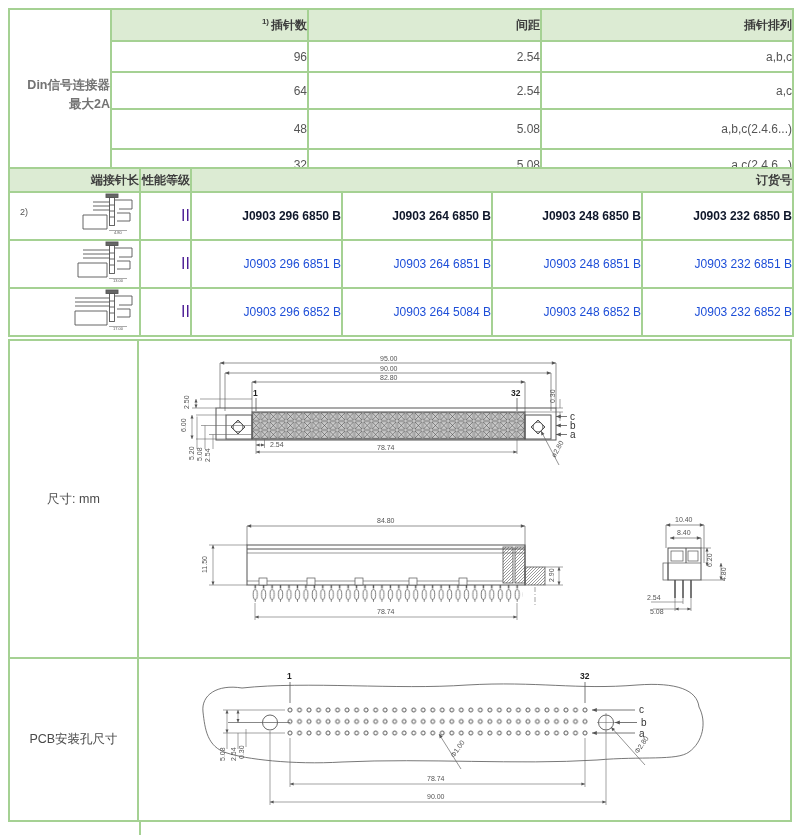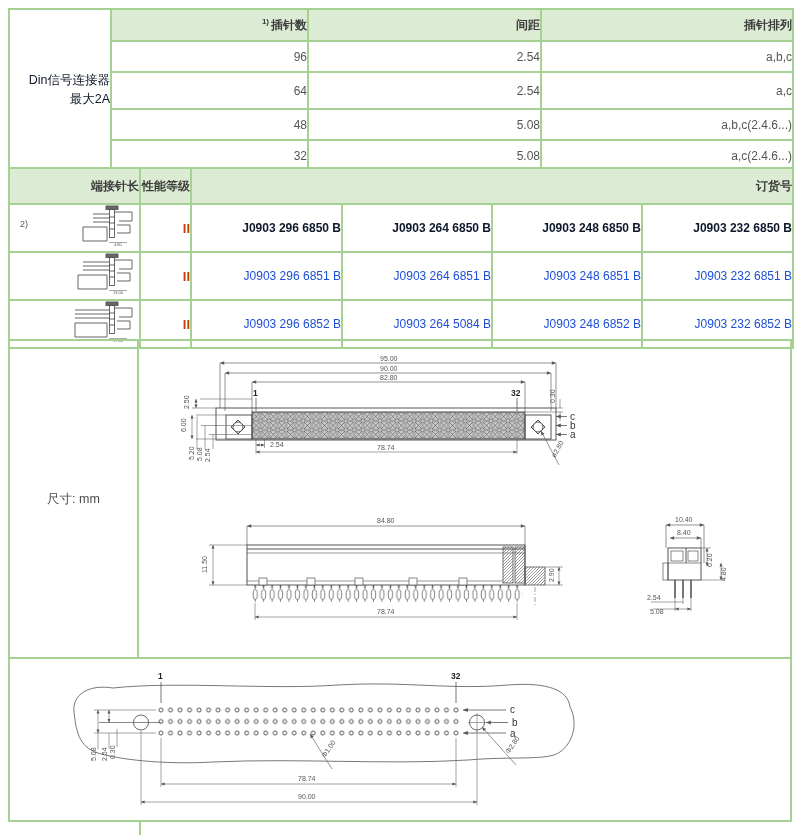--- a/index.html
+++ b/index.html
@@ -5,25 +5,25 @@
   html,body{margin:0;padding:0;background:#fff;}
   .page{position:relative;width:800px;height:835px;background:#fff;
         font-family:"Liberation Sans",sans-serif;color:#444;overflow:hidden;}
   table{border-collapse:collapse;table-layout:fixed;}
   .t1{position:absolute;left:8px;top:8px;width:784px;}
   .t2{position:absolute;left:8px;top:167px;width:784px;}
   .t1 td,.t1 th,.t2 td,.t2 th{border:2px solid #a5d193;text-align:right;
         vertical-align:middle;padding:0;overflow:hidden;}
   .hdr{background:#dcebd3;color:#3c3c3c;font-weight:bold;font-size:12px;}
   .cellv{font-size:12px;color:#555;margin-left:16px;}
-  .prod{font-size:12.5px;font-weight:normal;color:#0f172a;line-height:1.5;background:#fff;}
+  .prod{font-size:12.5px;font-weight:bold;color:#737373;line-height:1.5;background:#fff;}
   .sup{font-size:8px;font-weight:bold;vertical-align:super;margin-right:2px;}
   .ordb{font-size:12px;font-weight:bold;color:#0f172a;}
   .ordn{font-size:12px;color:#1d4ed8;}
-  .grade{font-size:13px;color:#c2410c;font-weight:bold;}
+  .grade{font-size:16px;color:#4c1d95;}
   .iconcell{position:relative;background:#fff;}
   .note2{position:absolute;left:10px;top:14px;font-size:9px;color:#555;}
   .block{position:absolute;left:8px;top:339px;width:784px;height:483px;
         border:2px solid #a5d193;box-sizing:border-box;}
   .brow{display:flex;}
   .brow1{height:318px;border-bottom:2px solid #a5d193;box-sizing:border-box;}
   .brow2{height:161px;}
   .lblcol{width:129px;min-width:129px;border-right:2px solid #a5d193;box-sizing:border-box;
         display:flex;align-items:center;justify-content:center;
         font-size:12.5px;color:#4a4a4a;text-align:center;}
@@ -83,21 +83,21 @@
   <tr style="height:31px">
     <td class="cellv">96</td>
     <td class="cellv">2.54</td>
     <td class="cellv">a,b,c</td>
   </tr>
   <tr style="height:37px">
     <td class="cellv">64</td>
     <td class="cellv">2.54</td>
     <td class="cellv">a,c</td>
   </tr>
-  <tr style="height:31px">
+  <tr style="height:40px">
     <td class="cellv">48</td>
     <td class="cellv">5.08</td>
     <td class="cellv">a,b,c(2.4.6...)</td>
   </tr>
   <tr style="height:31px">
     <td class="cellv">32</td>
     <td class="cellv">5.08</td>
     <td class="cellv">a,c(2.4.6...)</td>
   </tr>
 </tbody>
@@ -106,21 +106,21 @@
 <table class="t2">
   <colgroup>
         <col style="width:131px">
         <col style="width:51px">
         <col style="width:151px">
         <col style="width:150px">
         <col style="width:150px">
         <col style="width:151px">
       </colgroup>
   <tbody>
-        <tr style="height:36px">
+        <tr style="height:24px">
     <th class="hdr">端接针长</th>
     <th class="hdr">性能等级</th>
     <th class="hdr" colspan="4">订货号</th>
   </tr>
   <tr style="height:47px">
     <td class="iconcell">
       <span class="note2">2)</span>
       <svg width="66" height="42" viewBox="0 0 66 42">
         <g stroke="#555" stroke-width="0.9" fill="none">
           <rect x="33" y="1" width="12" height="3.5" fill="#666"></rect>
@@ -385,20 +385,21 @@
                 <line x1="514" y1="268" x2="536" y2="268"></line>
           </g>
           <text class="dimt" x="508" y="259">2.54</text>
           <text class="dimt" x="511" y="273">5.08</text>
         </g>
       </svg>
     </div>
   </div>
 
   <div class="brow brow2">
+    <div class="lblcol">PCB安装孔尺寸</div>
     <div class="cont">
       <svg width="649" height="161" viewBox="2 2 649 161">
 
         <path d="M66,55 C64,38 80,27 105,31 C170,24 260,33 330,28 C400,24 440,33 500,28 C540,25 560,33 562,50 C570,65 566,85 552,95 C540,104 505,99 460,103 C380,108 290,101 205,105 C155,108 108,102 90,96 C70,90 68,72 66,55 Z" fill="none" stroke="#555" stroke-width="0.8"></path>
 
         <text class="pinno" x="150" y="22">1</text>
         <text class="pinno" x="443" y="22">32</text>
         <line x1="153" y1="25" x2="153" y2="46" stroke="#555" stroke-width="0.8"></line>
         <line x1="448" y1="25" x2="448" y2="46" stroke="#555" stroke-width="0.8"></line>
 

